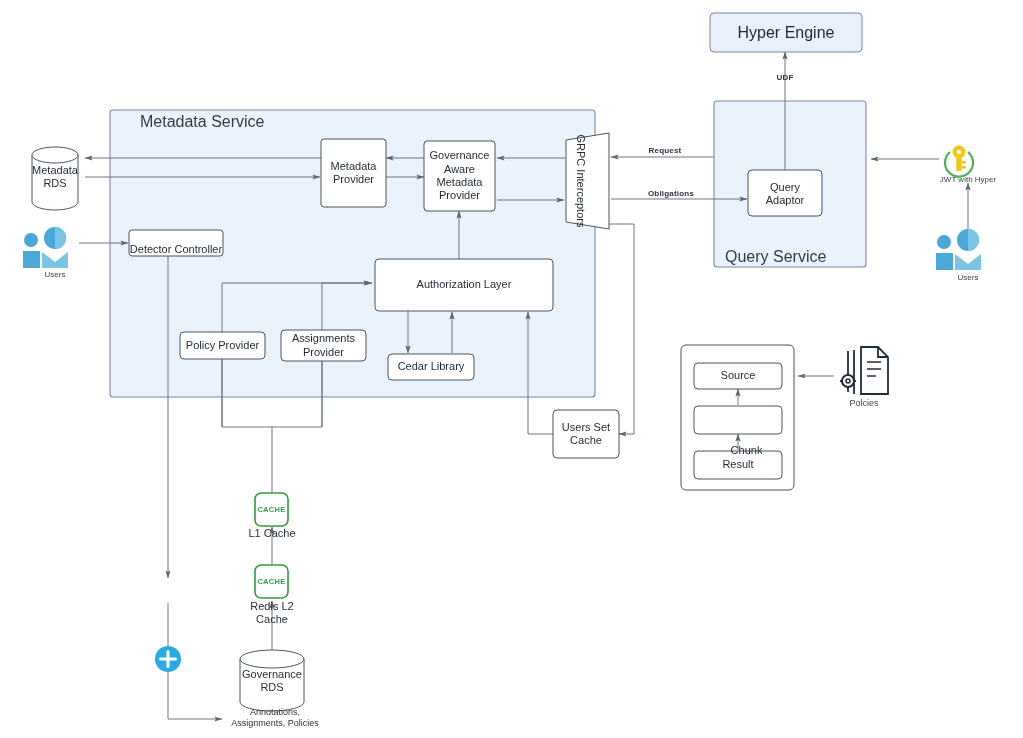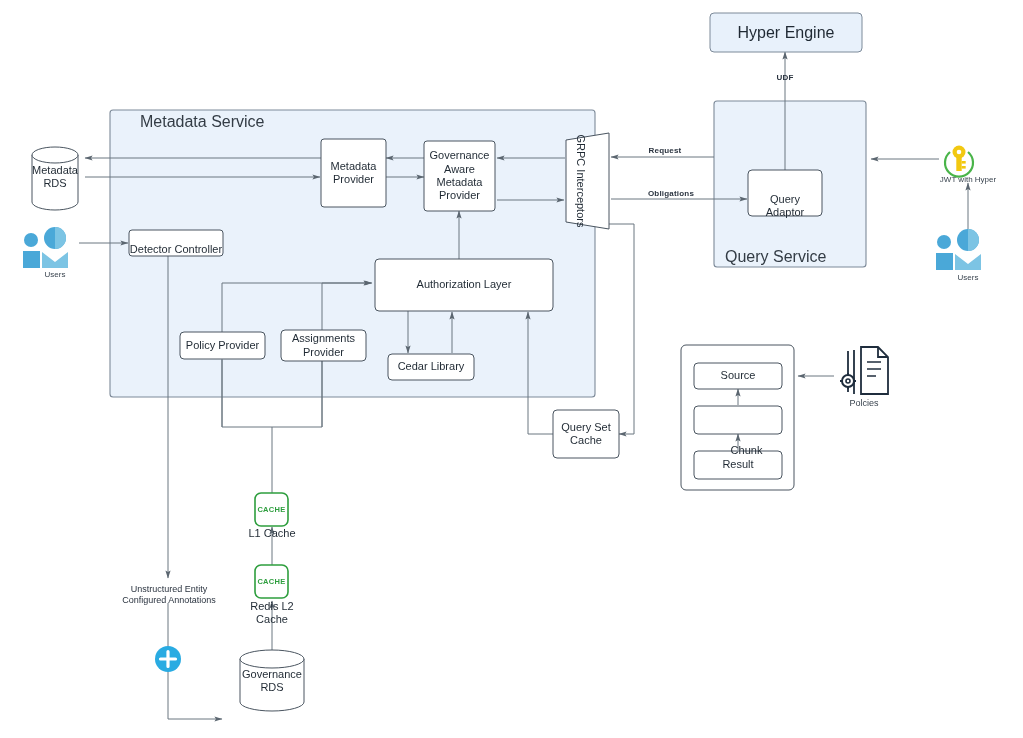--- a/index.html
+++ b/index.html
@@ -189,24 +189,24 @@
   <div class="nodeText boxlabel" style="left:424px;top:141px;width:71px;height:70px;white-space:pre-line;">Governance
 Aware
 Metadata
 Provider</div>
   <div class="nodeText boxlabel" style="left:532px;top:136px;width:96px;height:90px;transform:rotate(90deg);">GRPC Interceptors</div>
   <div class="nodeText boxlabel" style="left:375px;top:259px;width:178px;height:52px;">Authorization Layer</div>
   <div class="nodeText boxlabel" style="left:180px;top:332px;width:85px;height:27px;">Policy Provider</div>
   <div class="nodeText boxlabel" style="left:281px;top:330px;width:85px;height:31px;white-space:pre-line;">Assignments
 Provider</div>
   <div class="nodeText boxlabel" style="left:388px;top:354px;width:86px;height:26px;">Cedar Library</div>
-  <div class="nodeText boxlabel" style="left:553px;top:410px;width:66px;height:48px;white-space:pre-line;">Query Set
+  <div class="nodeText boxlabel" style="left:553px;top:410px;width:66px;height:48px;white-space:pre-line;">Users Set
 Cache</div>
   <div class="nodeText boxlabel" style="left:710px;top:13px;width:152px;height:39px;font-size:16px;">Hyper Engine</div>
-  <div class="nodeText boxlabel" style="left:748px;top:182px;width:74px;height:48px;white-space:pre-line;">Query
+  <div class="nodeText boxlabel" style="left:748px;top:170px;width:74px;height:48px;white-space:pre-line;">Query
 Adaptor</div>
 
   <div class="nodeText cachetxt" style="left:255px;top:494px;width:33px;height:31px;">CACHE</div>
   <div class="nodeText boxlabel" style="left:232px;top:527px;width:80px;height:14px;">L1 Cache</div>
   <div class="nodeText cachetxt" style="left:255px;top:566px;width:33px;height:31px;">CACHE</div>
   <div class="nodeText boxlabel" style="left:232px;top:599px;width:80px;height:28px;white-space:pre-line;">Redis L2
 Cache</div>
 
   <div class="nodeText boxlabel" style="left:240px;top:664px;width:64px;height:34px;white-space:pre-line;">Governance
 RDS</div>
@@ -216,16 +216,16 @@
 
   <div class="nodeText iconlabel" style="left:25px;top:269px;width:60px;height:12px;">Users</div>
   <div class="nodeText iconlabel" style="left:938px;top:272px;width:60px;height:12px;">Users</div>
   <div class="nodeText iconlabel" style="left:918px;top:174px;width:100px;height:12px;">JWT with Hyper</div>
   <div class="nodeText iconlabel" style="left:826px;top:397px;width:76px;height:13px;font-size:9px;">Polcies</div>
 
   <div class="nodeText edgelabel" style="left:630px;top:145px;width:70px;height:12px;">Request</div>
   <div class="nodeText edgelabel" style="left:628px;top:188px;width:86px;height:12px;">Obligations</div>
   <div class="nodeText edgelabel" style="left:764px;top:72px;width:42px;height:12px;">UDF</div>
 
-  <div class="nodeText freetext" style="left:106px;top:582px;width:126px;height:26px;white-space:pre-line;">Unstructured Entity
-Configured Annotations</div>
+  <div class="nodeText freetext" style="left:212px;top:705px;width:126px;height:26px;white-space:pre-line;">Annotations,
+Assignments, Policies</div>
 
 </div>
 
 </body></html>

